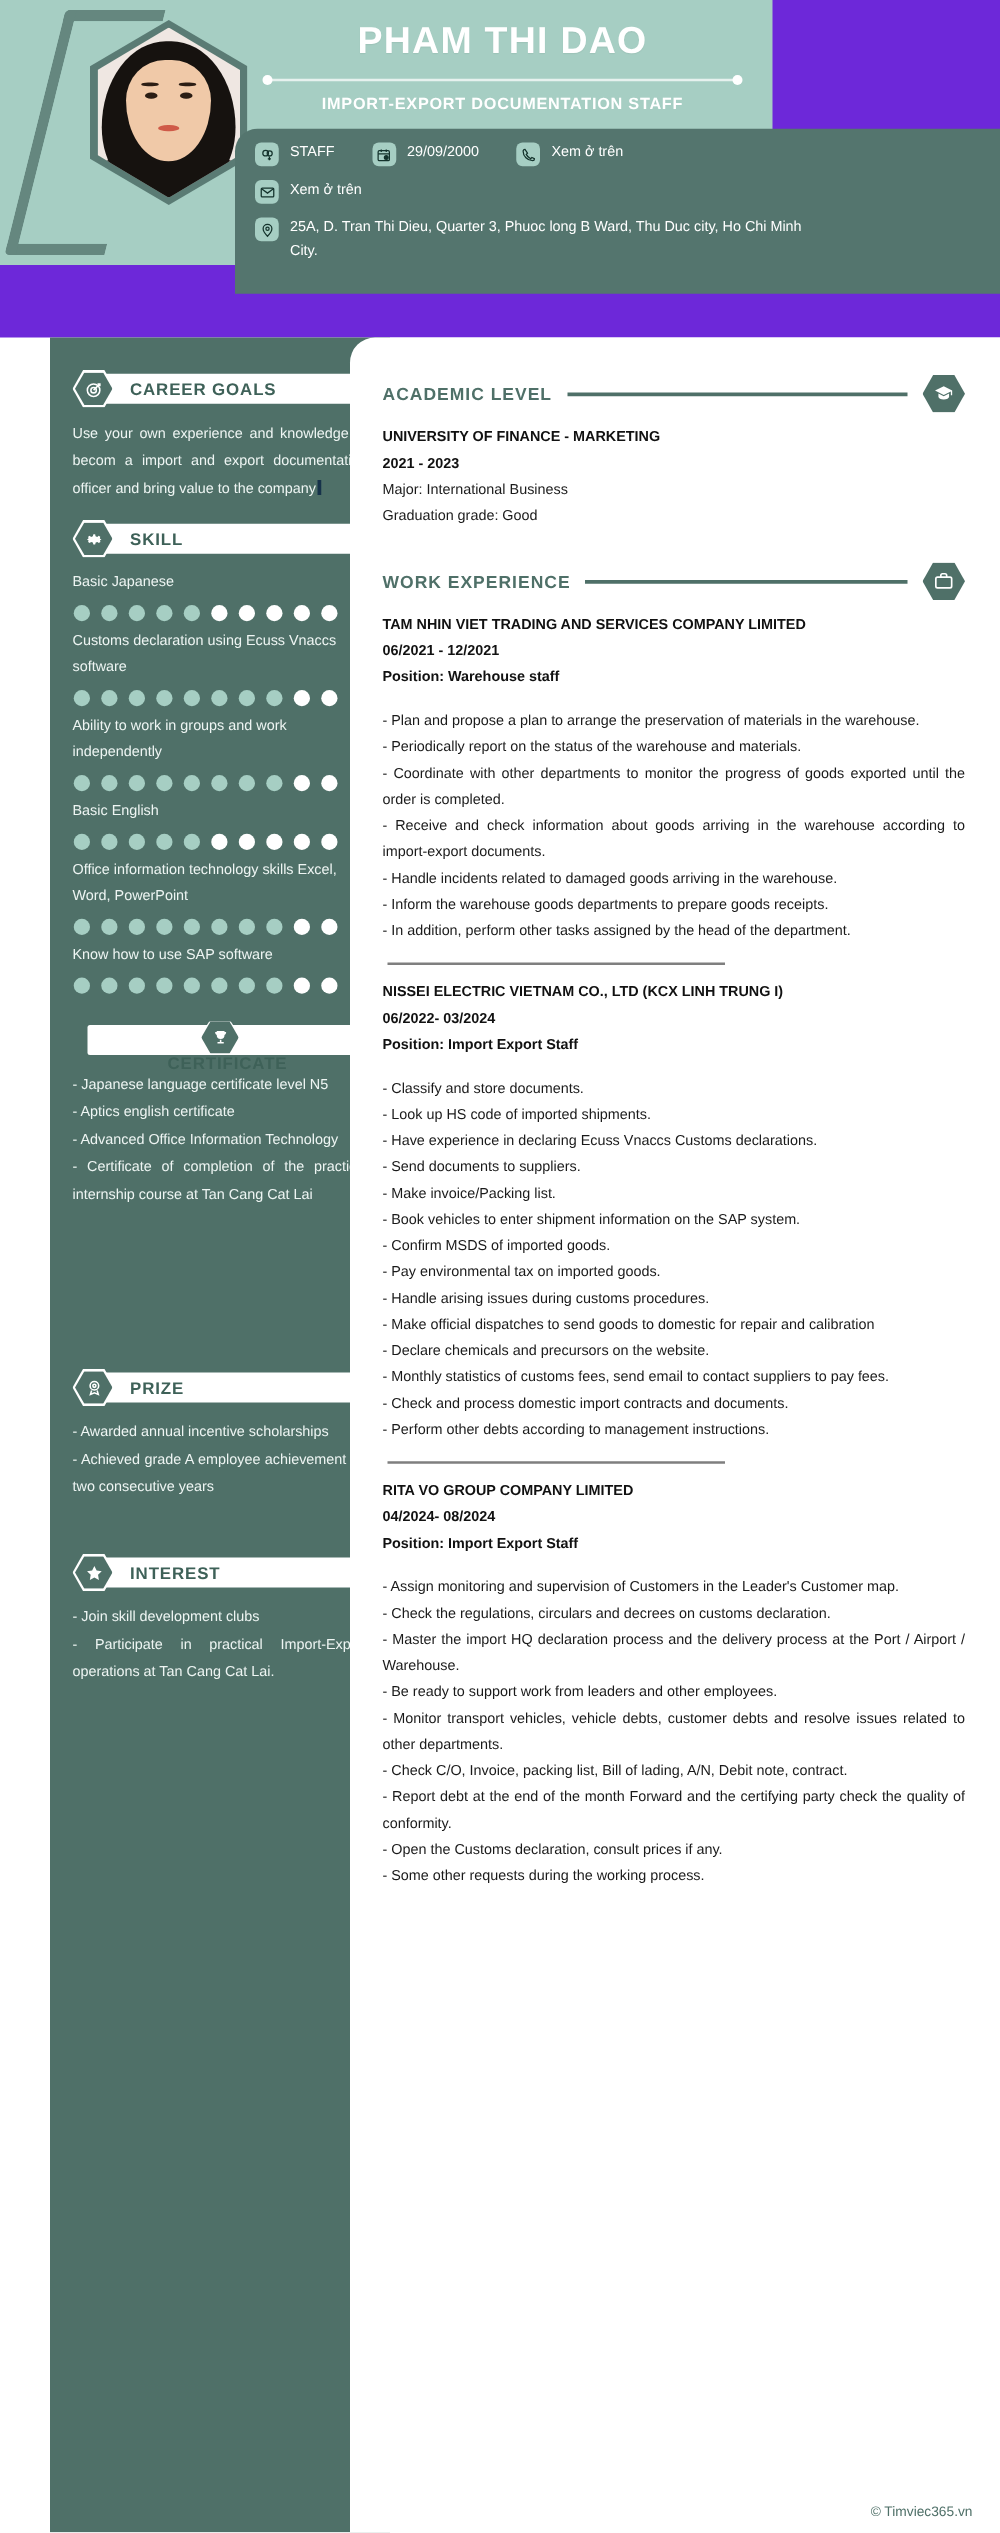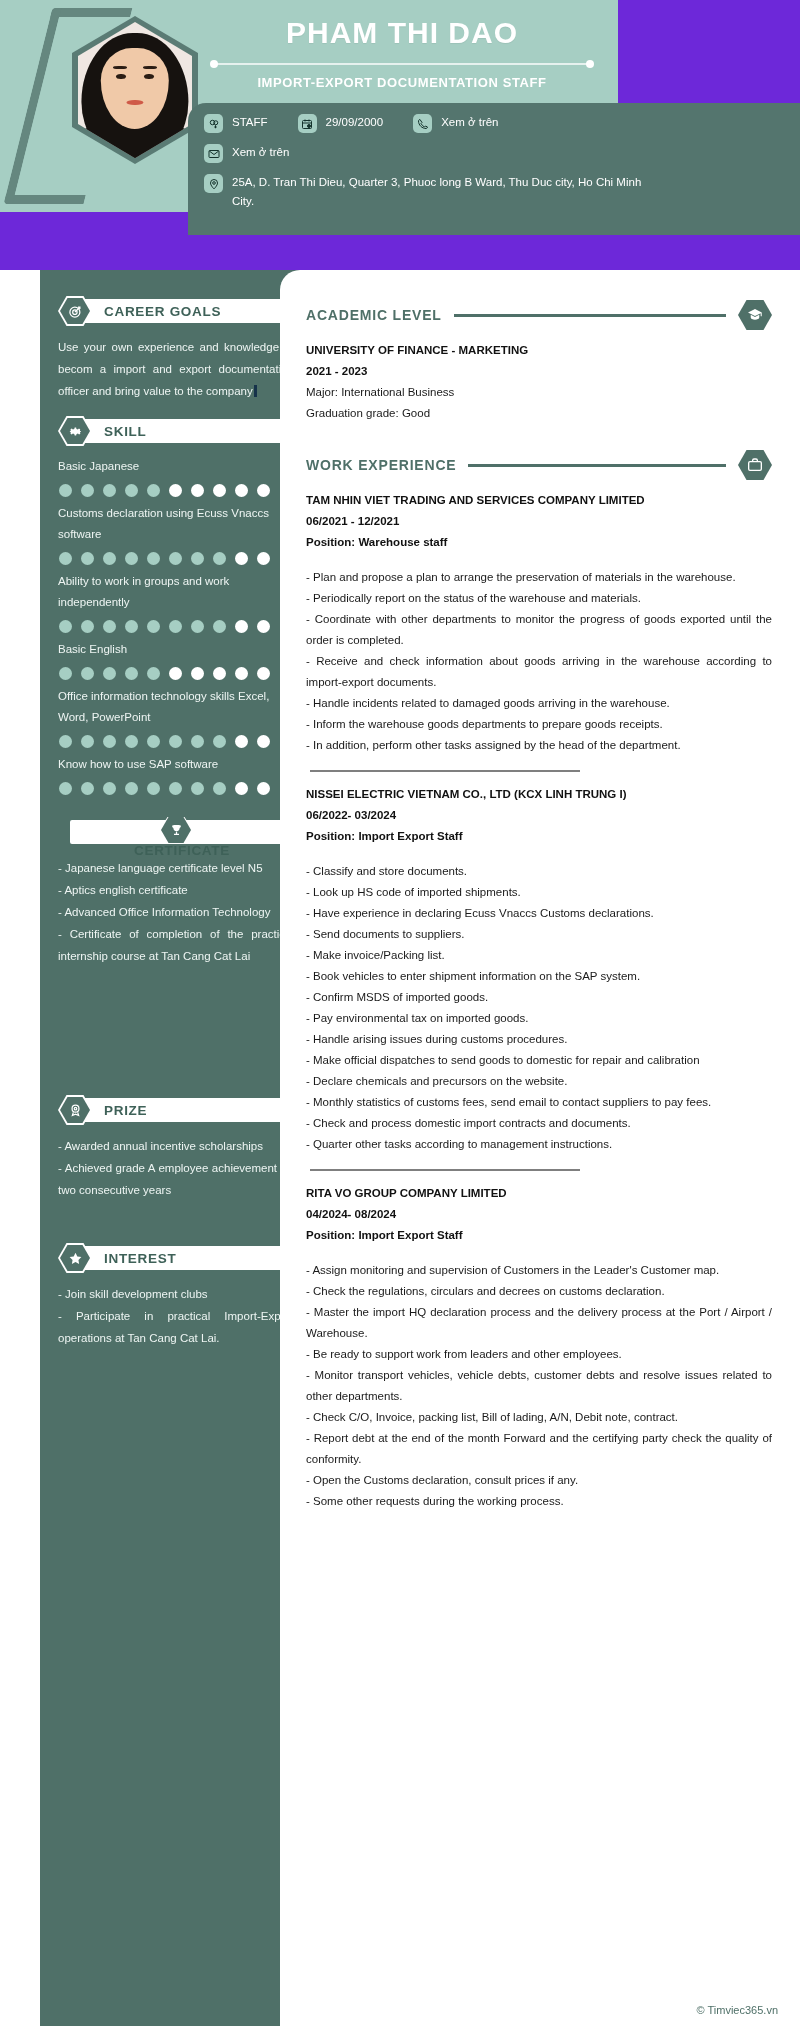--- a/index.html
+++ b/index.html
@@ -533,21 +533,21 @@
             <div class="r-li">- Send documents to suppliers.</div>
             <div class="r-li">- Make invoice/Packing list.</div>
             <div class="r-li">- Book vehicles to enter shipment information on the SAP system.</div>
             <div class="r-li">- Confirm MSDS of imported goods.</div>
             <div class="r-li">- Pay environmental tax on imported goods.</div>
             <div class="r-li">- Handle arising issues during customs procedures.</div>
             <div class="r-li">- Make official dispatches to send goods to domestic for repair and calibration</div>
             <div class="r-li">- Declare chemicals and precursors on the website.</div>
             <div class="r-li">- Monthly statistics of customs fees, send email to contact suppliers to pay fees.</div>
             <div class="r-li">- Check and process domestic import contracts and documents.</div>
-            <div class="r-li">- Quarter other tasks according to management instructions.</div>
+            <div class="r-li">- Perform other debts according to management instructions.</div>
           </div>
           <div>
             <div class="divider"></div>
             <div class="r-b">RITA VO GROUP COMPANY LIMITED</div>
             <div class="r-b">04/2024- 08/2024</div>
             <div class="r-b">Position: Import Export Staff</div>
             <div class="exp-gap"></div>
             <div class="r-li">- Assign monitoring and supervision of Customers in the Leader's Customer map.</div>
             <div class="r-li">- Check the regulations, circulars and decrees on customs declaration.</div>
             <div class="r-li">- Master the import HQ declaration process and the delivery process at the Port / Airport / Warehouse.</div>

